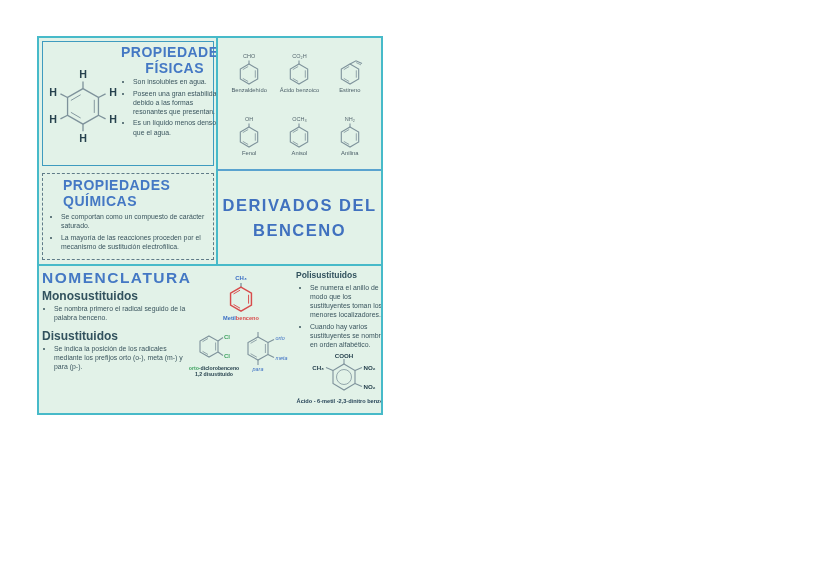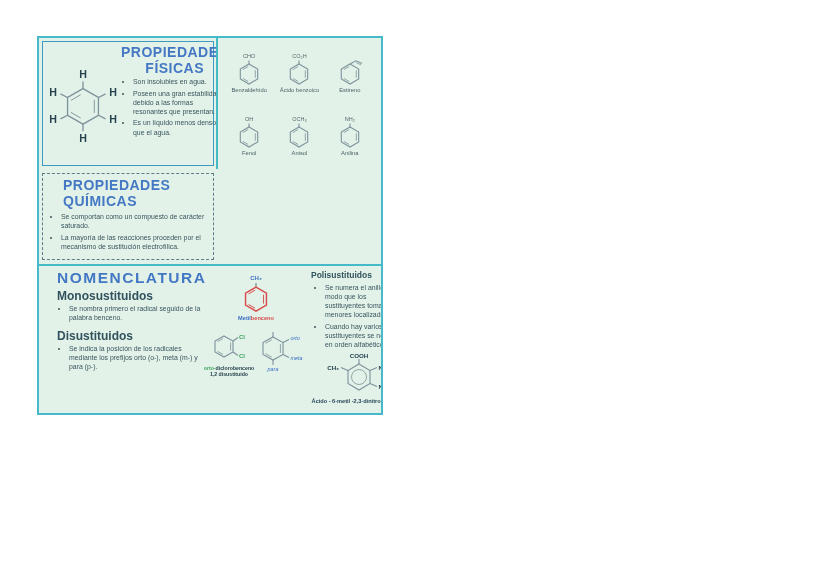--- a/index.html
+++ b/index.html
@@ -58,21 +58,21 @@
     display:flex;flex-direction:column;align-items:center;justify-content:center;
     height:100%;gap:6px;
   }
   .main-title div{
     font-size:16.5px;font-weight:bold;color:#4071bf;letter-spacing:1.5px;
   }
 
   
   .nomen{
     display:grid;grid-template-columns:146px 106px 1fr;
-    padding:3px 5px 3px 18px;box-sizing:border-box;height:100%;
+    padding:3px 5px 3px 3px;box-sizing:border-box;height:100%;
   }
   .nomen h1{
     font-size:15.5px;color:#4478c4;letter-spacing:1.5px;margin:0 0 1px 0;font-weight:bold;
   }
   .subhead{font-size:12px;color:#32525e;margin:2px 0 1px 0;font-weight:bold;}
   .colB{display:flex;flex-direction:column;align-items:center;padding-top:6px;}
   .mlabel{font-size:5.6px;font-weight:bold;margin-top:1px;}
   .blue{color:#3b6fc4;}
   .red{color:#d84b4b;}
   .green{color:#3fa361;}
@@ -206,20 +206,26 @@
   <div class="cell">
     <div class="panel-quimicas">
       <h2 class="sec">PROPIEDADES QUÍMICAS</h2>
       <ul class="bul">
         <li>Se comportan como un compuesto de carácter saturado.</li>
         <li>La mayoría de las reacciones proceden por el mecanismo de sustitución electrofílica.</li>
       </ul>
     </div>
   </div>
 
+  <div class="cell cell-title">
+    <div class="main-title">
+      <div>DERIVADOS DEL</div>
+      <div>BENCENO</div>
+    </div>
+  </div>
 
   <div class="cell row3">
     <div class="nomen">
 
       <div class="colA">
         <h1>NOMENCLATURA</h1>
         <div class="subhead">Monosustituidos</div>
         <ul class="bul">
           <li>Se nombra primero el radical seguido de la palabra benceno.</li>
         </ul>

